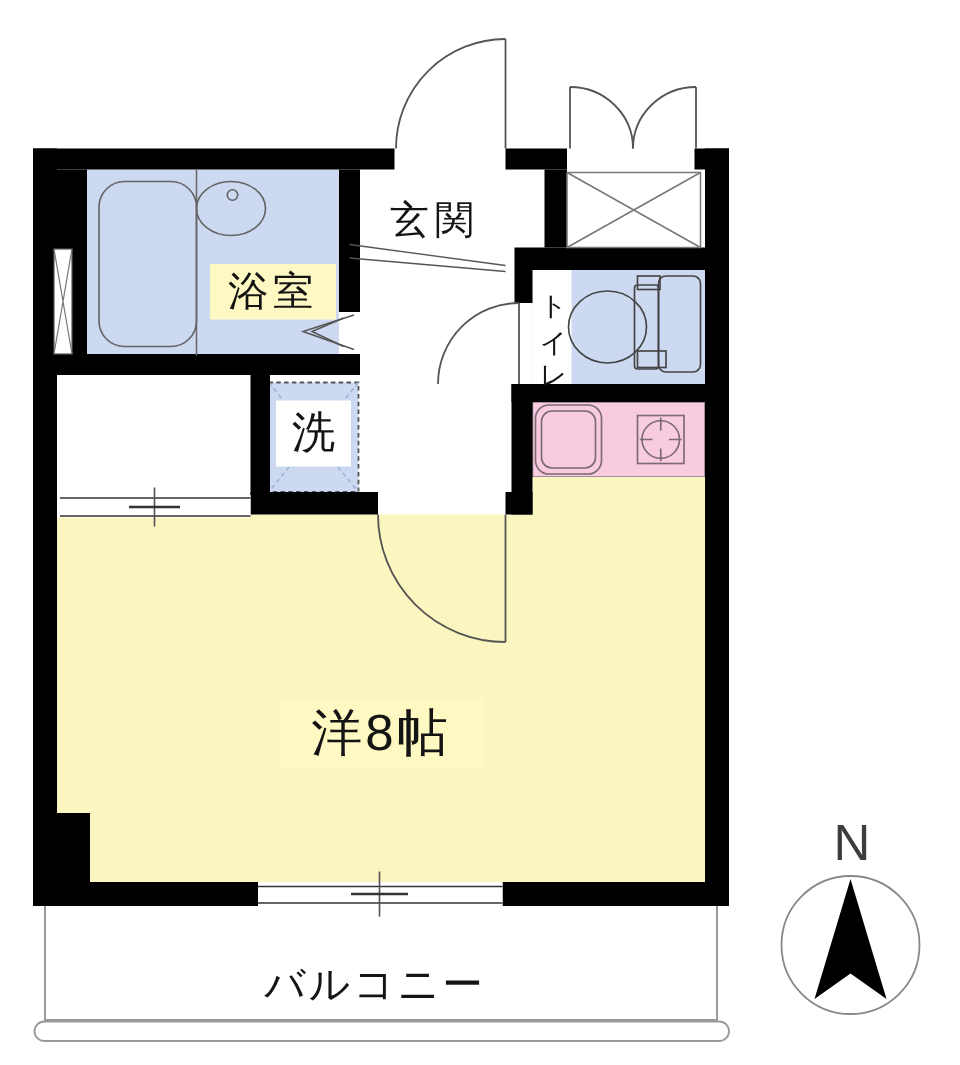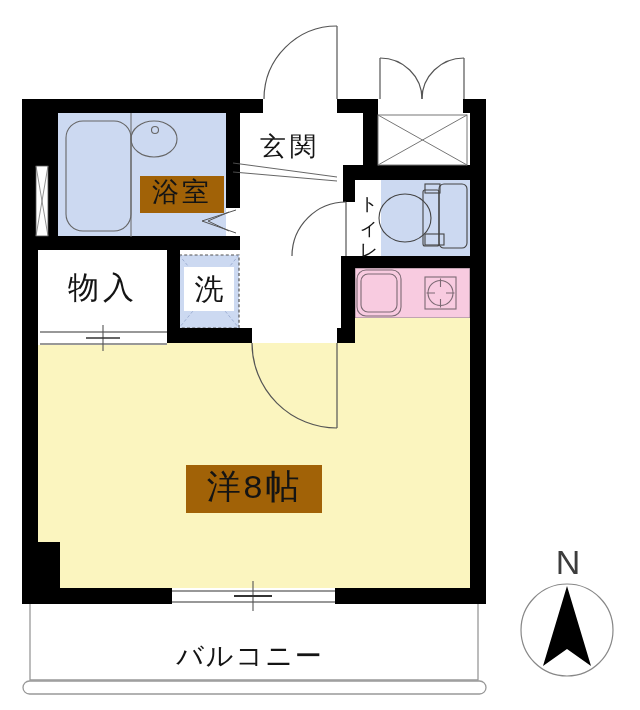--- a/index.html
+++ b/index.html
@@ -5,21 +5,21 @@
   html,body{margin:0;padding:0;background:#ffffff;}
   .stage{
     position:relative;width:640px;height:710px;background:#ffffff;overflow:hidden;
     font-family:"Liberation Sans", sans-serif;
   }
   .stage svg{position:absolute;left:0;top:0;}
   .lbl{
     position:absolute;display:flex;align-items:center;justify-content:center;
     color:#141414;white-space:nowrap;line-height:1;
   }
-  .lbl.bg{background:#a16207;font-family:Liberation Mono, monospace;}
+  .lbl.bg{background:#fef9c3;}
   .lbl.v{
     writing-mode:vertical-rl;text-orientation:upright;letter-spacing:3px;
   }
   .lbl.n{color:#3d3d3d;font-weight:400;}
 </style>
 </head>
 <body>
 
 <div class="stage">
 
@@ -150,21 +150,20 @@
     <polygon points="567,586 543,666 567,649 591,666" fill="#000000"></polygon>
   </g>
 </svg>
 
 <div class="lbl" style="left:248px;top:126px;width:84px;height:40px;font-size:26px;letter-spacing:4px;">玄関</div>
 
 <div class="lbl bg" style="left:140px;top:176px;width:84px;height:37px;font-size:27px;letter-spacing:3px;">浴室</div>
 
 <div class="lbl v" style="left:356px;top:183px;width:26px;height:72px;font-size:18px;">トイレ</div>
 
-<div class="lbl" style="left:55px;top:266px;width:96px;height:42px;font-size:31px;letter-spacing:4px;">物入</div>
 
 <div class="lbl" style="left:184px;top:267px;width:50px;height:44px;font-size:29px;">洗</div>
 
 <div class="lbl bg" style="left:186px;top:446px;width:136px;height:48px;font-size:34px;letter-spacing:2px;margin-top:19px;">洋8帖</div>
 
 <div class="lbl" style="left:145px;top:638px;width:210px;height:36px;font-size:27px;letter-spacing:2px;">バルコニー</div>
 
 <div class="lbl n" style="left:550px;top:544px;width:36px;height:36px;font-size:34px;">N</div>
 
 </div>

